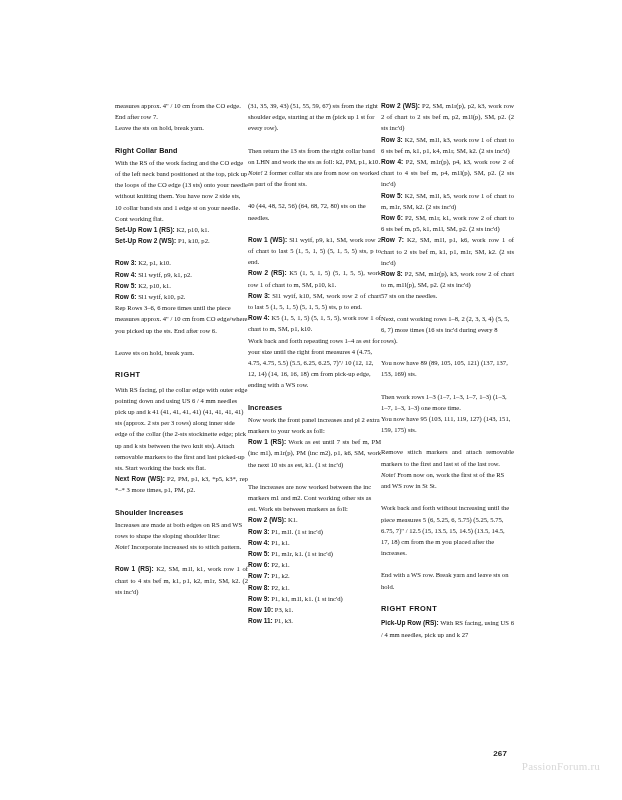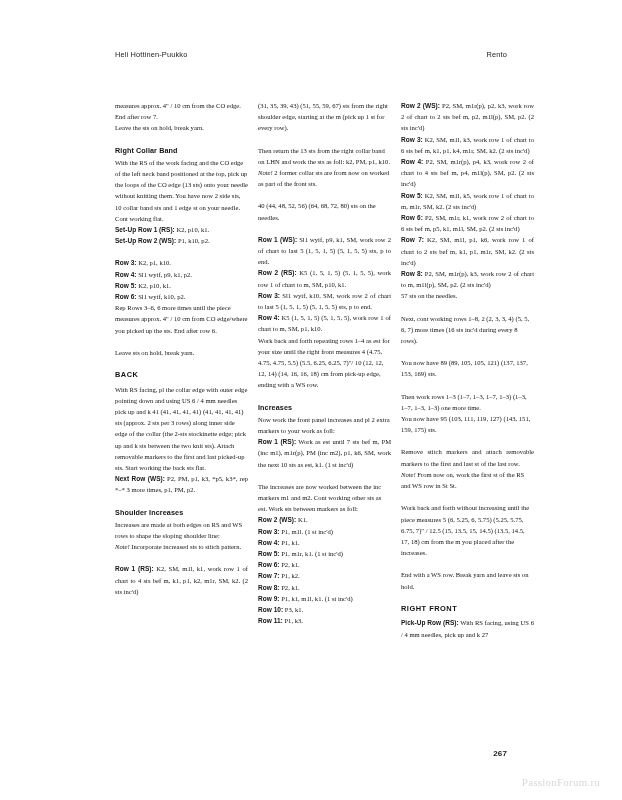--- a/index.html
+++ b/index.html
@@ -30,21 +30,21 @@
   }
   .header .right { text-align: right; }
 
   .columns {
     position: absolute;
     top: 100px;
     left: 115px;
     width: 425px;
     height: 640px;
     display: flex;
-    gap: 10px;
+    gap: 0;
     align-items: flex-start;
   }
   .col {
     width: 133px;
     flex: 0 0 133px;
     font-family: "Liberation Serif", serif;
     font-size: 6.6px;
     line-height: 1.70;
     color: #141414;
     text-align: left;
@@ -93,54 +93,50 @@
     bottom: 42px;
     right: 115px;
     font-family: Liberation Sans, sans-serif;
     font-size: 8px;
     font-weight: bold;
     color: #1b1b1b;
     letter-spacing: 0.02em;
   }
   .watermark {
     position: absolute;
-    bottom: 12px;
+    bottom: 28px;
     right: 22px;
     font-family: "Liberation Serif", serif;
     font-size: 11px;
     color: #d8d8d8;
     letter-spacing: 0.02em;
     user-select: none;
   }
 </style>
 </head>
 <body>
 
 <div class="page">
 
-  <div class="header">
-    <span class="left">Heli Hottinen-Puukko</span>
-    <span class="right">Rento</span>
-  </div>
 
   <div class="columns">
     <div class="col">
         <p class="">measures approx. 4" / 10 cm from the CO edge. End after row 7.</p>
         <p class=" gap">Leave the sts on hold, break yarn.</p>
         <h2 class="sec spaced">Right Collar Band</h2>
         <p class="">With the RS of the work facing and the CO edge of the left neck band positioned at the top, pick up the loops of the CO edge (13 sts) onto your needle without knitting them. You have now 2 side sts, 10 collar band sts and 1 edge st on your needle. Cont working flat.</p>
         <p class="just"><span class="rowlbl">Set-Up Row 1 (RS):</span> K2, p10, k1.</p>
         <p class="just gap"><span class="rowlbl">Set-Up Row 2 (WS):</span> P1, k10, p2.</p>
         <p class="just"><span class="rowlbl">Row 3:</span> K2, p1, k10.</p>
         <p class="just"><span class="rowlbl">Row 4:</span> Sl1 wyif, p9, k1, p2.</p>
         <p class="just"><span class="rowlbl">Row 5:</span> K2, p10, k1.</p>
         <p class="just"><span class="rowlbl">Row 6:</span> Sl1 wyif, k10, p2.</p>
         <p class=" gap">Rep Rows 3–6, 6 more times until the piece measures approx. 4" / 10 cm from CO edge/where you picked up the sts. End after row 6.</p>
         <p class=" gap">Leave sts on hold, break yarn.</p>
-        <h2 class="big spaced">BACK</h2>
+        <h2 class="big spaced">RIGHT</h2>
         <p class="">With RS facing, pl the collar edge with outer edge pointing down and using US 6 / 4 mm needles pick up and k 41 (41, 41, 41, 41) (41, 41, 41, 41) sts (approx. 2 sts per 3 rows) along inner side edge of the collar (the 2-sts stockinette edge; pick up and k sts between the two knit sts). Attach removable markers to the first and last picked-up sts. Start working the back sts flat.</p>
         <p class="just gap"><span class="rowlbl">Next Row (WS):</span> P2, PM, p1, k3, *p5, k3*, rep *–* 3 more times, p1, PM, p2.</p>
         <h2 class="sec spaced">Shoulder Increases</h2>
         <p class="">Increases are made at both edges on RS and WS rows to shape the sloping shoulder line:</p>
         <p class=" gap"><span class="it">Note!</span> Incorporate increased sts to stitch pattern.</p>
         <p class="just"><span class="rowlbl">Row 1 (RS):</span> K2, SM, m1l, k1, work row 1 of chart to 4 sts bef m, k1, p1, k2, m1r, SM, k2. (2 sts inc'd)</p>
       </div>
     <div class="col">
         <p class=" gap">(31, 35, 39, 43) (51, 55, 59, 67) sts from the right shoulder edge, starting at the m (pick up 1 st for every row).</p>
         <p class="">Then return the 13 sts from the right collar band on LHN and work the sts as foll: k2, PM, p1, k10.</p>

